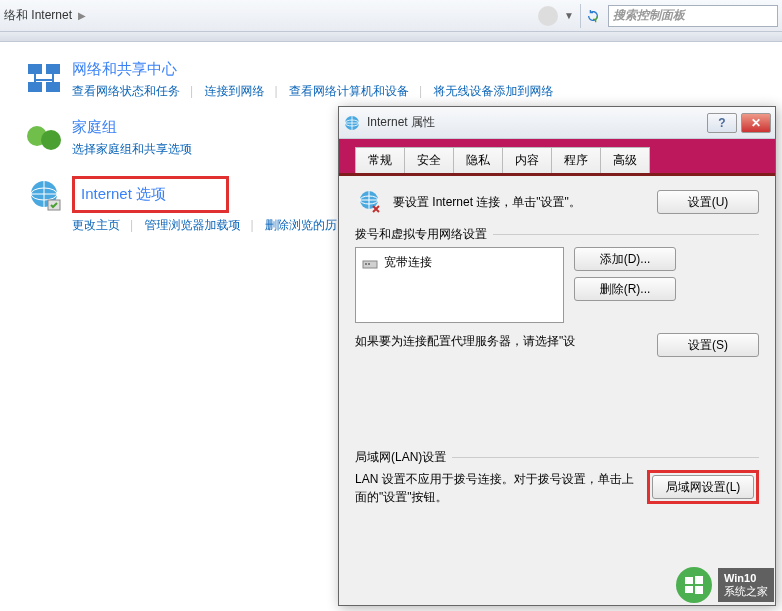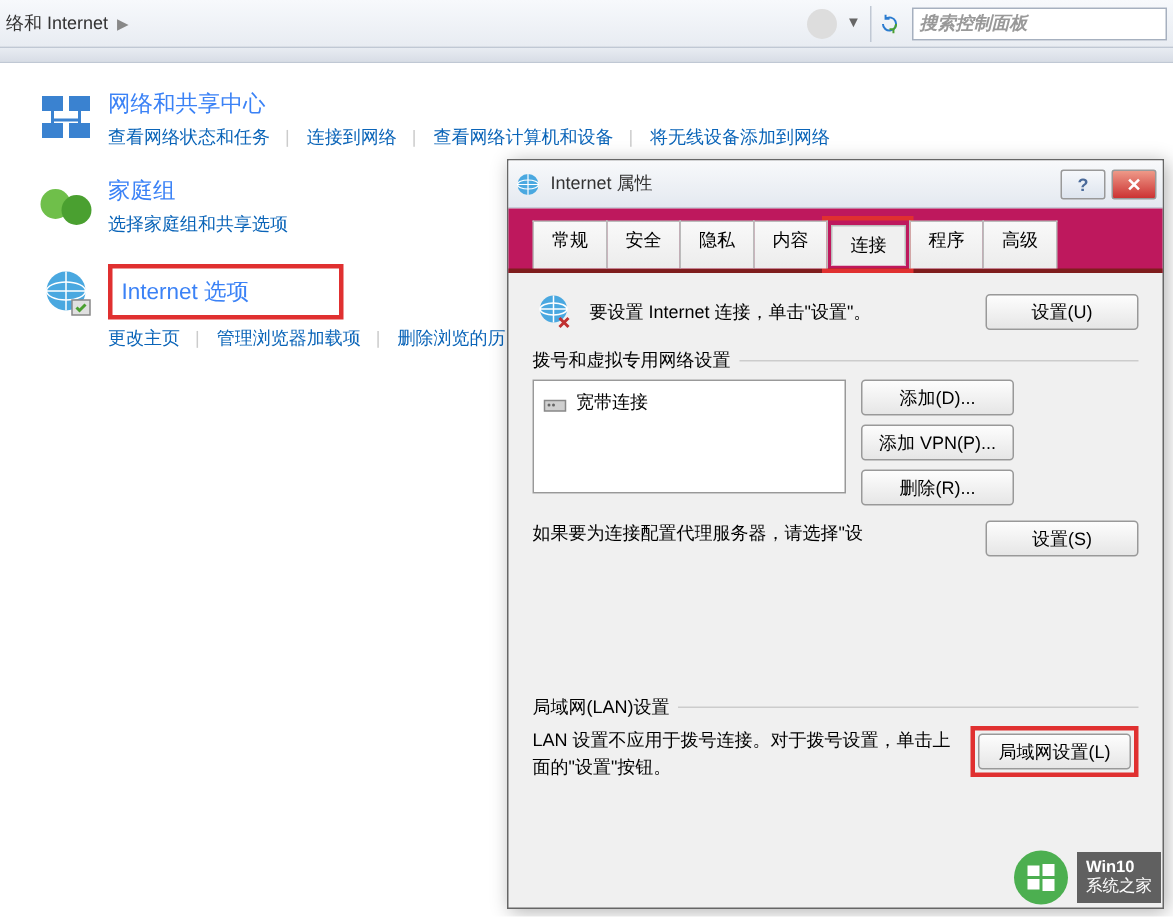--- a/index.html
+++ b/index.html
@@ -170,23 +170,20 @@
       <div class="titlebar-btn help-btn">?</div>
       <div class="titlebar-btn close-btn">✕</div>
     </div>
   </div>
 
   <div class="tabs">
     <div class="tab">常规</div>
     <div class="tab">安全</div>
     <div class="tab">隐私</div>
     <div class="tab">内容</div>
-    <div class="tab-highlight">
-      <div class="tab active">连接</div>
-    </div>
     <div class="tab">程序</div>
     <div class="tab">高级</div>
   </div>
 
   <div class="tab-content">
     <div class="info-row">
       <div class="globe-icon">
         <svg viewBox="0 0 28 28">
             <circle cx="14" cy="12" r="9" fill="#4aa8e0"></circle>
             <ellipse cx="14" cy="12" rx="9" ry="4" fill="none" stroke="#fff" stroke-width="1"></ellipse>
@@ -211,21 +208,20 @@
                 <rect x="1" y="6" width="14" height="7" fill="#d0d0d0" stroke="#888"></rect>
                 <circle cx="4" cy="9" r="1" fill="#666"></circle>
                 <circle cx="7" cy="9" r="1" fill="#666"></circle>
               </svg>
           </div>
           <span>宽带连接</span>
         </div>
       </div>
       <div class="side-btns">
         <button class="btn">添加(D)...</button>
-        <button class="btn">添加 VPN(P)...</button>
         <button class="btn">删除(R)...</button>
       </div>
     </div>
 
     <div class="proxy-row">
       <div class="proxy-text">如果要为连接配置代理服务器，请选择"设</div>
       <button class="btn">设置(S)</button>
     </div>
 
     <div class="lan-section">

